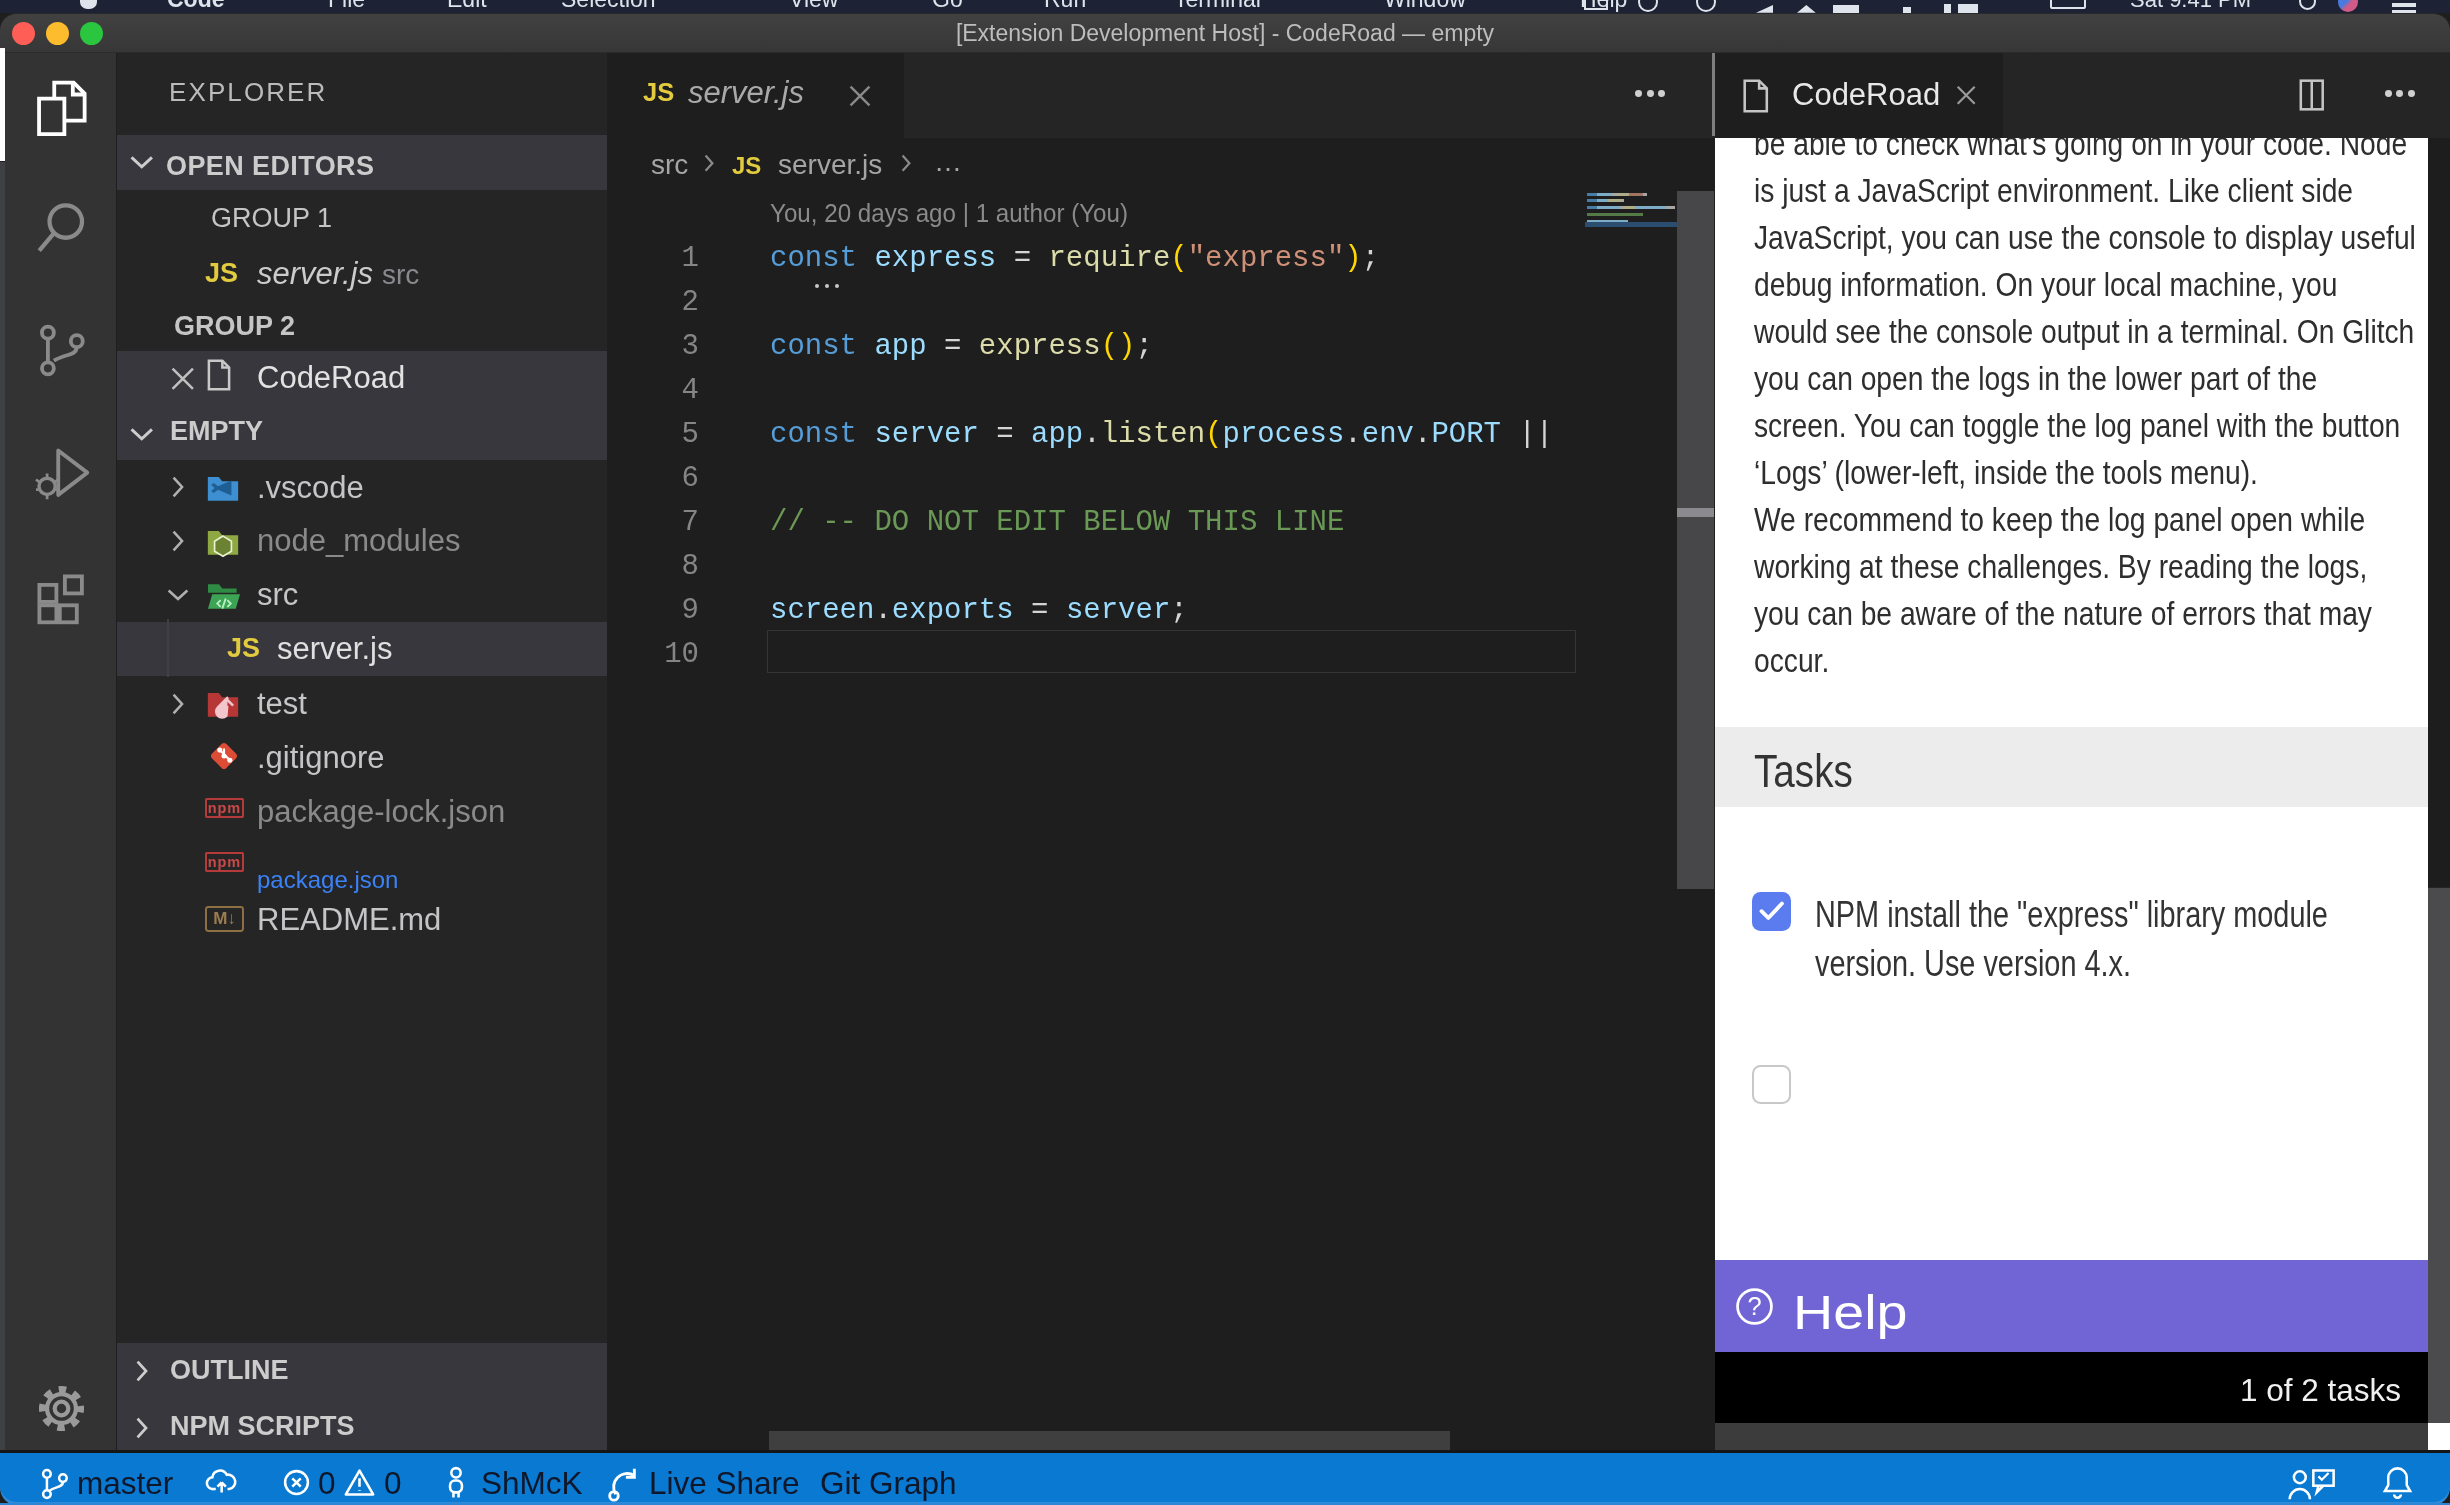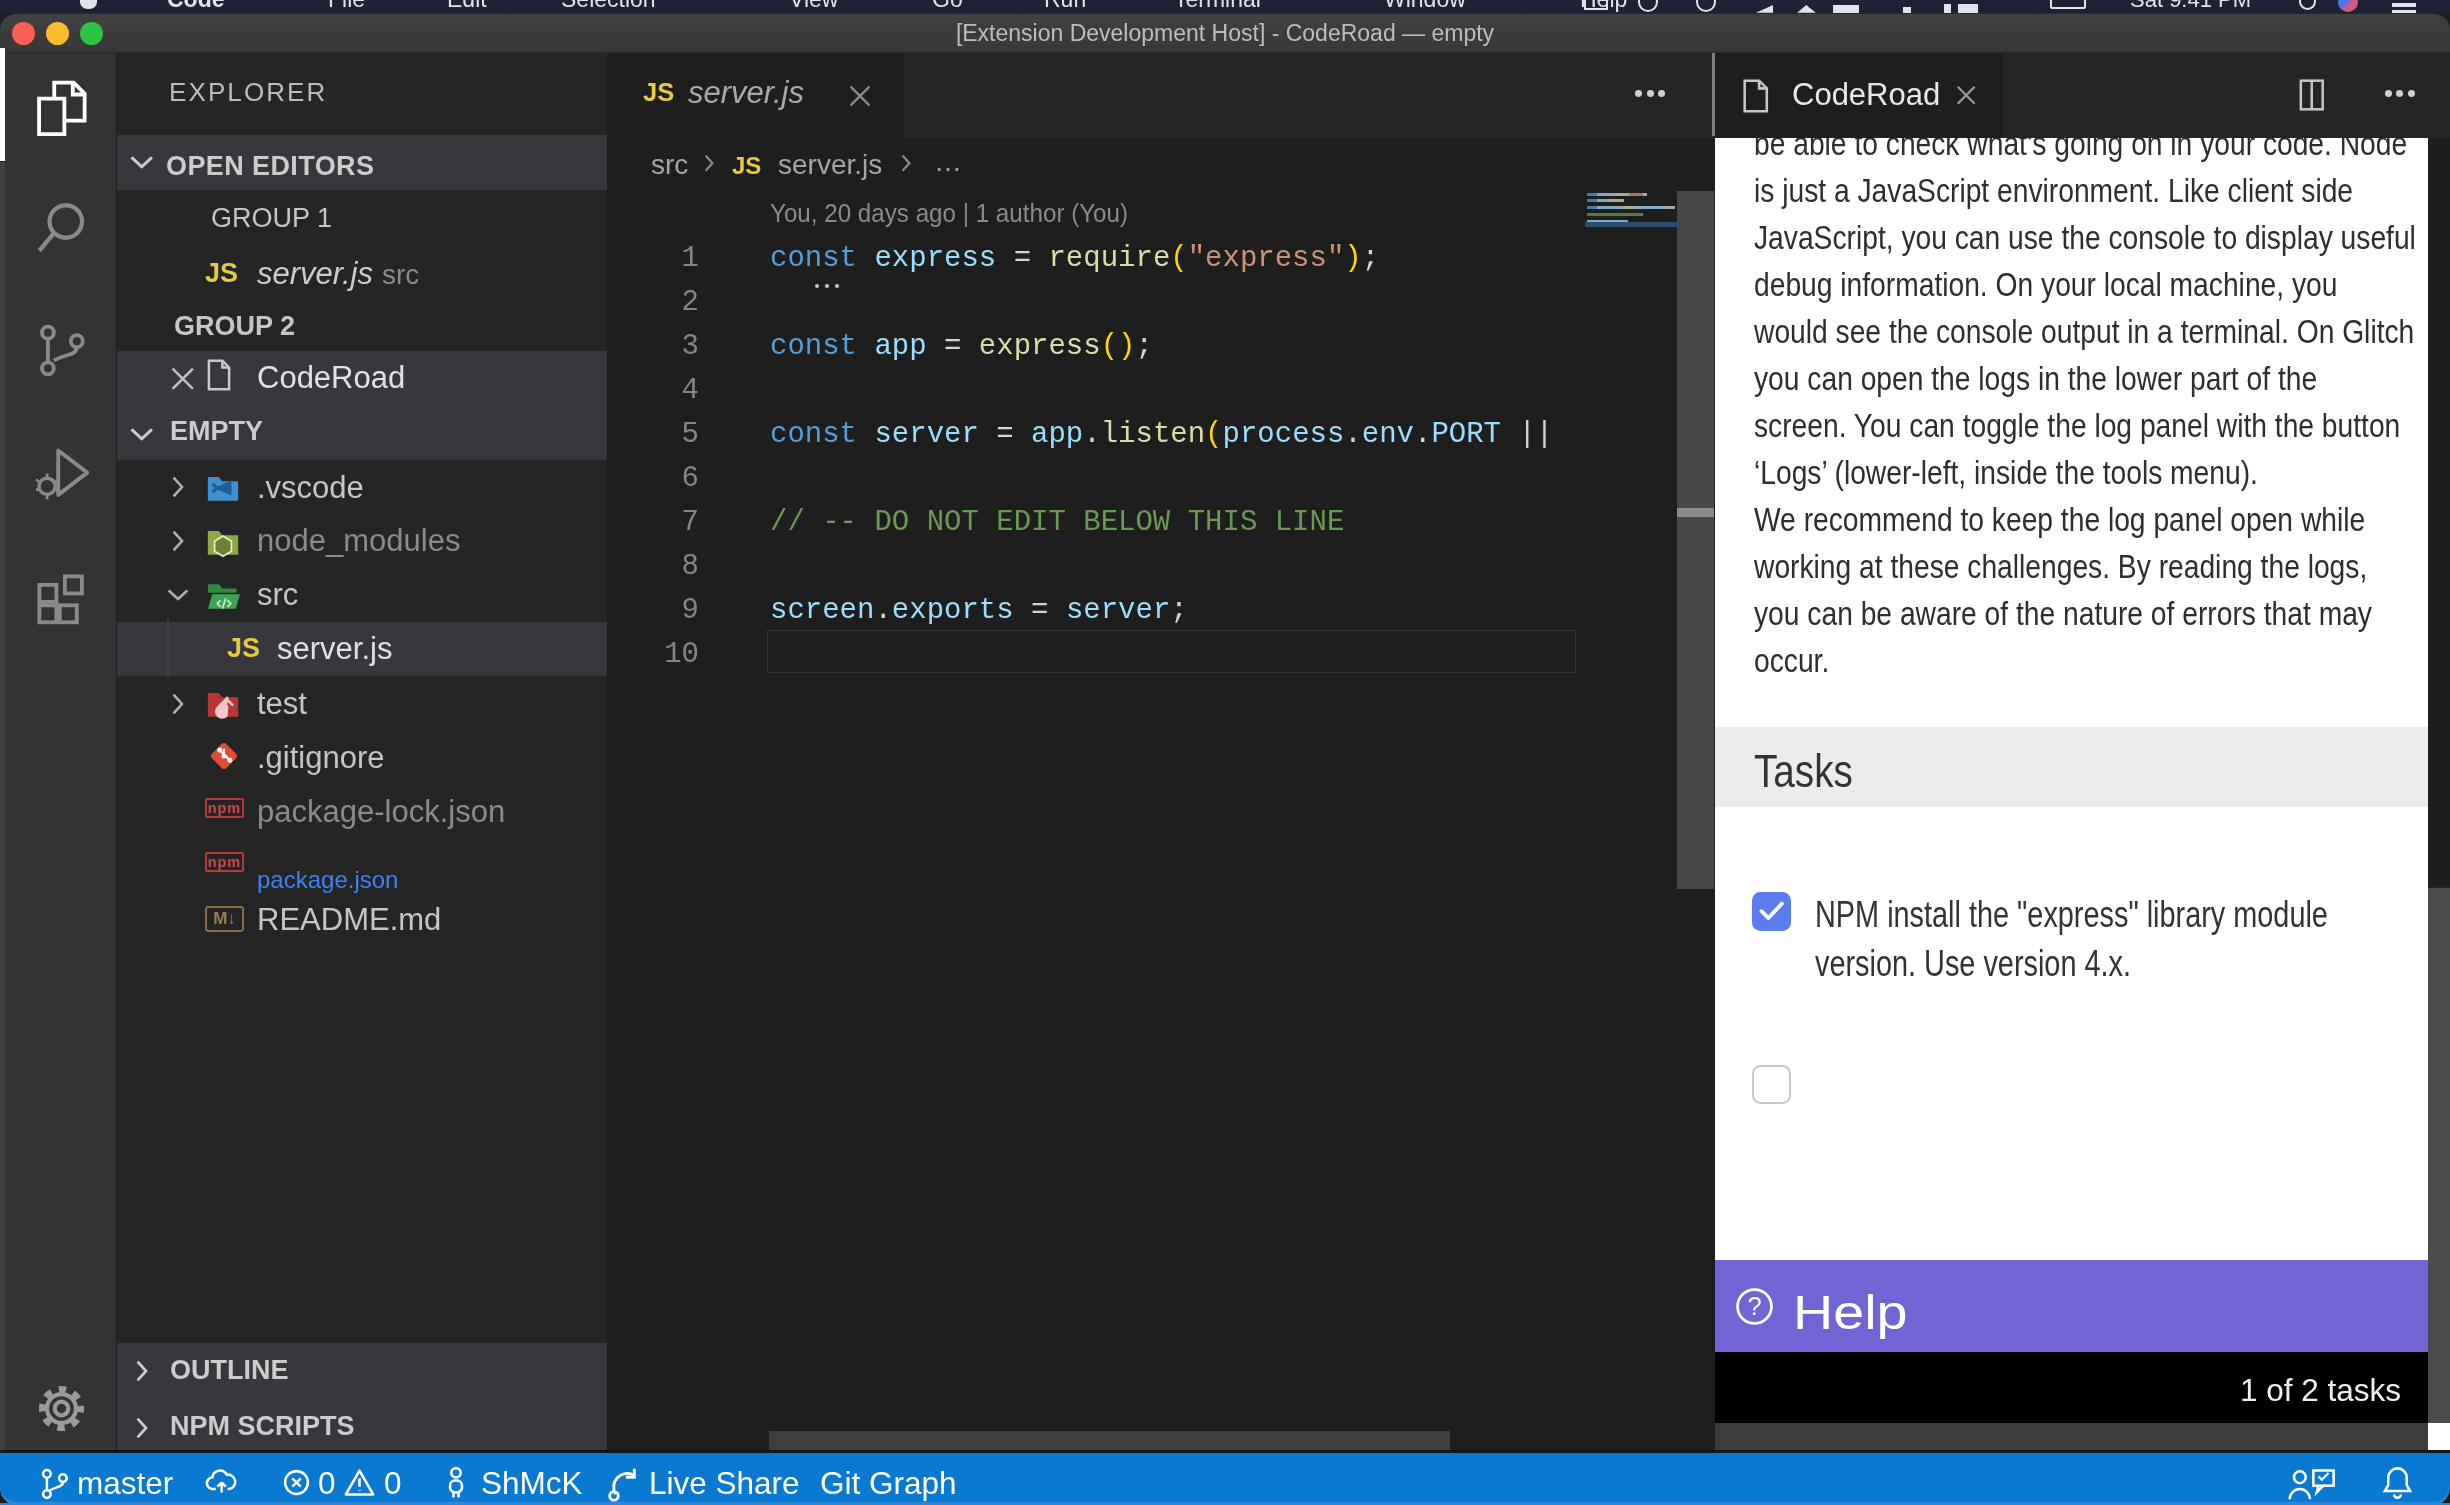--- a/index.html
+++ b/index.html
@@ -312,21 +312,21 @@
 
     <div class="abs" style="left:713px;top:85px;width:22px;height:749px;background:#1d1d1e;"></div>
     <div class="abs" style="left:713px;top:835px;width:22px;height:535px;background:#4b4b4e;"></div>
     <div class="abs" style="left:713px;top:1370px;width:22px;height:33px;background:#ffffff;"></div>
   </div>
 
   <div class="abs" style="left:1712px;top:53px;width:2.6px;height:83px;background:#7f7f7f;"></div>
 
   <div class="abs" style="left:0;top:1450px;width:2450px;height:2.6px;background:#161616;"></div>
   <div class="abs" style="left:0;top:1453px;width:2450px;height:53px;background:#2f8bd9;border-radius:0 0 18.7px 18.7px;"></div>
-  <div class="abs" id="statusbar" style="left:0;top:1453px;width:2450px;height:49px;background:#0a79d2;border-radius:0 0 17px 17px;color:#ffffff;font-size:31.5px;">
+  <div class="abs" id="statusbar" style="left:0;top:1453px;width:2450px;height:49px;background:#0a79d2;border-radius:0 0 17px 17px;color:#0f172a;font-size:31.5px;">
     <svg style="left:39px;top:14.5px;" width="31" height="32" viewBox="0 0 36 38">
       <circle cx="9" cy="7" r="4.5" fill="none" stroke="#fff" stroke-width="3"></circle>
       <circle cx="9" cy="31" r="4.5" fill="none" stroke="#fff" stroke-width="3"></circle>
       <circle cx="28" cy="12" r="4.5" fill="none" stroke="#fff" stroke-width="3"></circle>
       <path d="M9 12 v14" stroke="#fff" stroke-width="3"></path>
       <path d="M28 17 c0 6 -9 5 -16 10" stroke="#fff" stroke-width="3" fill="none"></path>
     </svg>
     <div class="abs" style="left:77px;top:12px;">master</div>
     <svg style="left:207px;top:15.3px;" width="31" height="27" viewBox="0 0 36 32">
       <path d="M10 25 h-3 a7 7 0 0 1 -1 -14 a9 9 0 0 1 17 -3 a8 8 0 0 1 3 17 h-2" fill="none" stroke="#fff" stroke-width="3"></path>

